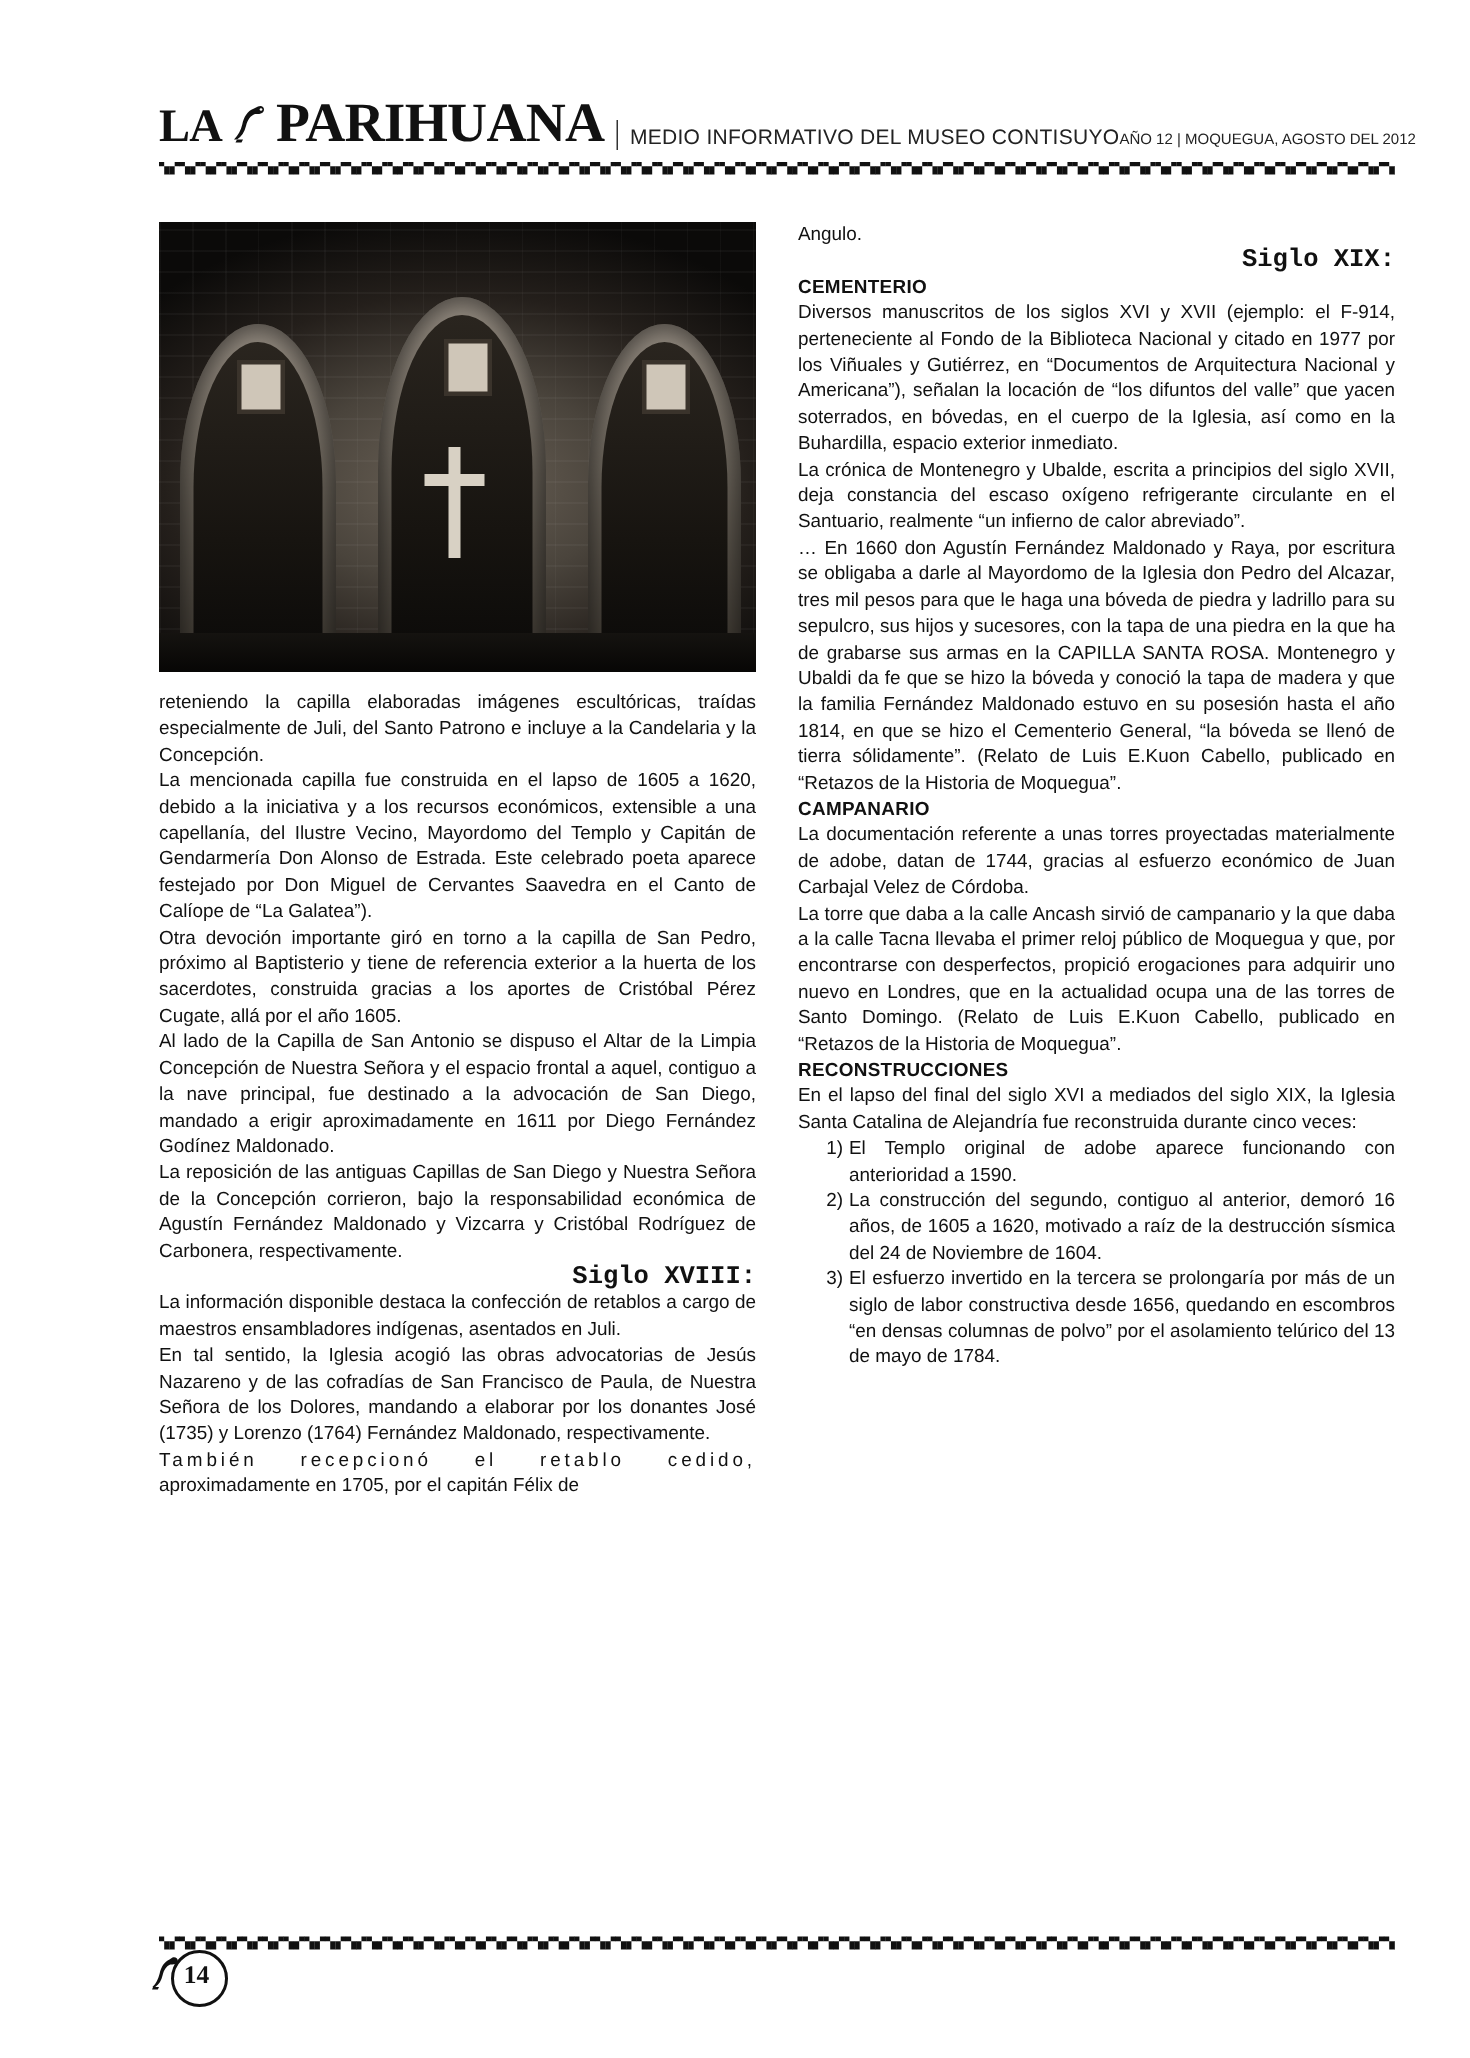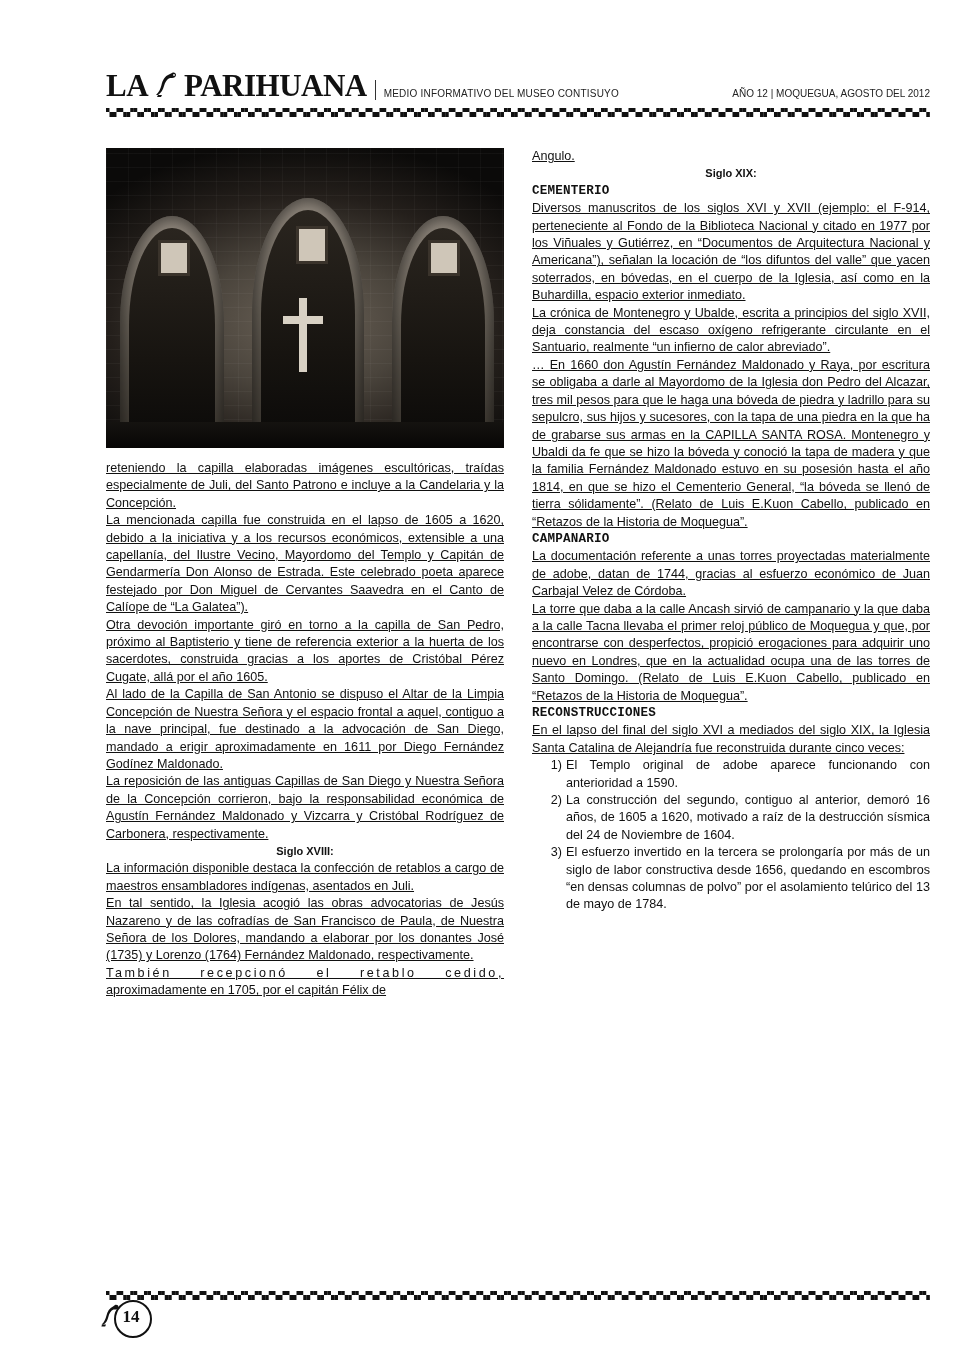--- a/index.html
+++ b/index.html
@@ -48,32 +48,32 @@
   }
   .logo .bird {
     display: inline-block;
     width: 30px;
     height: 30px;
     margin: 0 2px 0 4px;
     position: relative;
     top: 3px;
   }
   .logo .parihuana {
-    font-size: 31px;
+    font-size: 37px;
     font-weight: bold;
     letter-spacing: -0.5px;
     color: #111;
   }
   .logo-rule {
     border-left: 1px solid #333;
     height: 20px;
     margin: 0 8px 4px 8px;
   }
   .subtitle {
-    font-size: 10px;
+    font-size: 14px;
     letter-spacing: 0.2px;
     color: #222;
     padding-bottom: 5px;
     white-space: nowrap;
   }
   .issue-info {
     margin-left: auto;
     font-size: 10px;
     color: #222;
     padding-bottom: 5px;
@@ -180,39 +180,38 @@
   .photo .floor {
     position: absolute;
     left: 0; right: 0; bottom: 0;
     height: 26px;
     background: linear-gradient(180deg, #151310 0%, #070605 100%);
   }
 
   p.body {
     margin: 0 0 0 0;
     text-indent: 0;
-    text-decoration: underline;
   }
   p.body + p.body { margin-top: 0; }
 
   h3.head {
     margin: 0;
-    font-size: 11px;
+    font-size: 17px;
     line-height: 17.4px;
     font-weight: bold;
-    text-align: center;
+    text-align: right;
+    font-family: Liberation Mono, monospace;
   }
   h3.head-strong {
     margin: 0;
     font-size: 12.6px;
     line-height: 17.4px;
     font-weight: bold;
     text-align: left;
     letter-spacing: 0.2px;
-    font-family: Liberation Mono, monospace;
   }
   .spaced {
     letter-spacing: 2.6px;
   }
 
   ol.numlist {
     margin: 0;
     padding-left: 34px;
     list-style: none;
     counter-reset: item;

